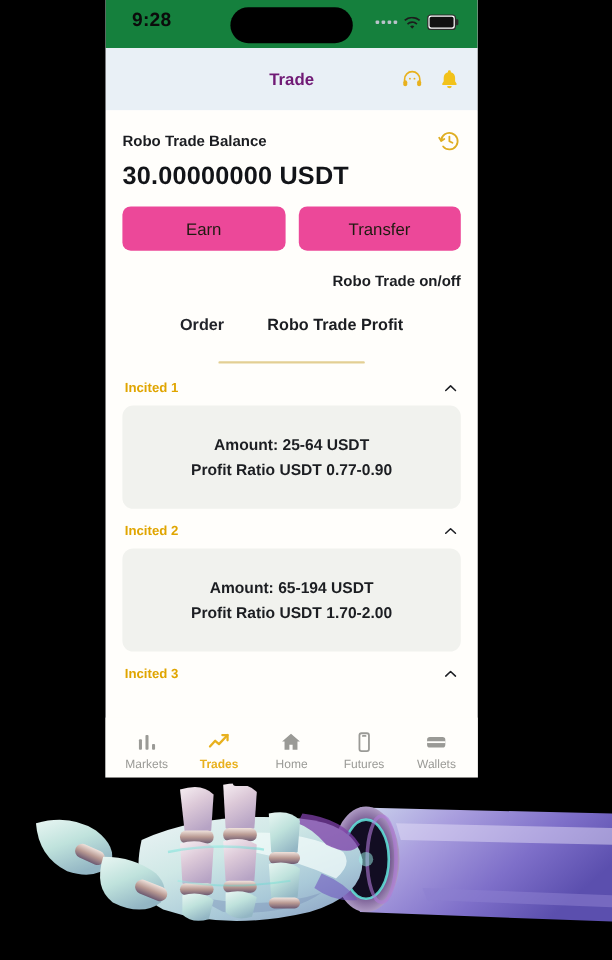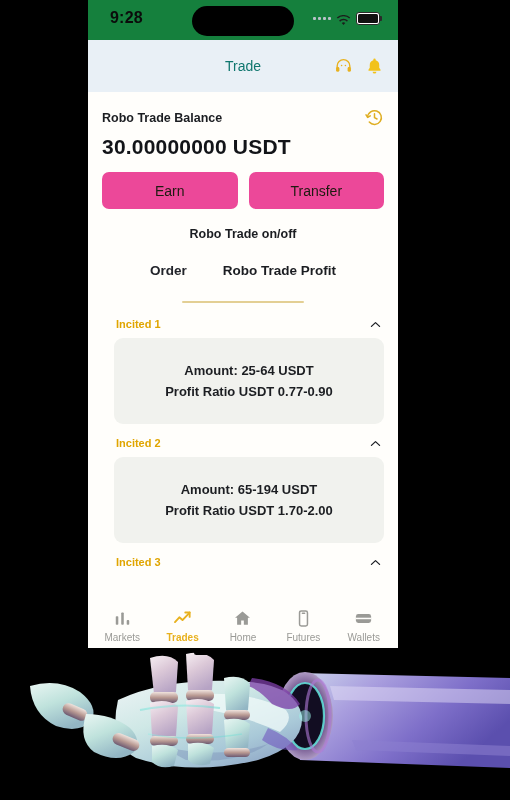--- a/index.html
+++ b/index.html
@@ -42,41 +42,41 @@
     position:relative;background:#fff;
   }
   .bat::before{content:"";position:absolute;left:1px;top:1px;right:1px;bottom:1px;background:#111;border-radius:1.5px;}
   .bat::after{content:"";position:absolute;right:-3px;top:3px;width:2px;height:5px;background:#2a2a2a;border-radius:0 1px 1px 0;}
 
   
   .titlebar{
     height:52px;background:#e9f0f6;position:relative;
     display:flex;align-items:center;justify-content:center;
   }
-  .title{font-size:14px;font-weight:normal;color:#0f766e;}
+  .title{font-size:14px;font-weight:bold;color:#701a75;}
   .title-icons{position:absolute;right:14px;top:50%;transform:translateY(-50%);display:flex;gap:12px;align-items:center;}
   .ic{width:19px;height:19px;display:block;}
 
   
   .content{background:#fffefb;height:570px;position:relative;overflow:hidden;}
   .pad{padding:0 14px;}
 
   .bal-row{display:flex;align-items:center;justify-content:space-between;padding-top:16px;}
   .bal-label{font-size:12.5px;font-weight:bold;color:#1b1d21;}
   .bal-amount{font-size:21px;font-weight:bold;color:#121418;margin-top:8px;letter-spacing:.2px;}
 
   .btn-row{display:flex;gap:11px;margin-top:13px;}
   .btn{
     flex:1;height:37px;background:#ec4899;border-radius:7px;border:none;
     display:flex;align-items:center;justify-content:center;
     font-size:14px;font-weight:normal;color:#1d1b10;
     font-family:"Liberation Sans", sans-serif;cursor:pointer;
   }
 
-  .toggle-row{display:flex;align-items:center;justify-content:center;margin-top:18px;}
+  .toggle-row{display:flex;align-items:center;justify-content:flex-end;margin-top:18px;}
   .toggle-label{font-size:12.5px;font-weight:bold;color:#1b1d21;}
   .switch{
     width:82px;height:26px;border-radius:14px;background:#3cb043;
     display:flex;align-items:center;justify-content:space-between;
     padding:0 5px 0 12px;box-sizing:border-box;cursor:pointer;
   }
   .switch-text{font-size:13px;font-weight:bold;color:#fff;}
   .knob{
     width:19px;height:19px;border-radius:50%;background:#fff;
     display:flex;align-items:center;justify-content:center;
@@ -89,21 +89,21 @@
     font-weight:bold;
   }
   .tab.inactive{font-weight:bold;color:#22242a;}
   .tab-underline{
     position:absolute;left:50%;transform:translateX(-50%);
     bottom:-22px;width:122px;height:2px;background:#e3cf94;border-radius:2px;
   }
   .tab-wrap{position:relative;margin-bottom:28px;}
 
   
-  .card{margin-top:4px;margin-left:12px;}
+  .card{margin-top:4px;}
   .card-head{
     display:flex;align-items:center;justify-content:space-between;
     padding:8px 2px 8px 2px;cursor:pointer;
   }
   .card-title{font-size:11px;font-weight:bold;color:#e0a500;}
   .chev{width:13px;height:13px;}
   .card-body{
     background:#f1f2ee;border-radius:9px;padding:22px 10px;
     text-align:center;
   }

